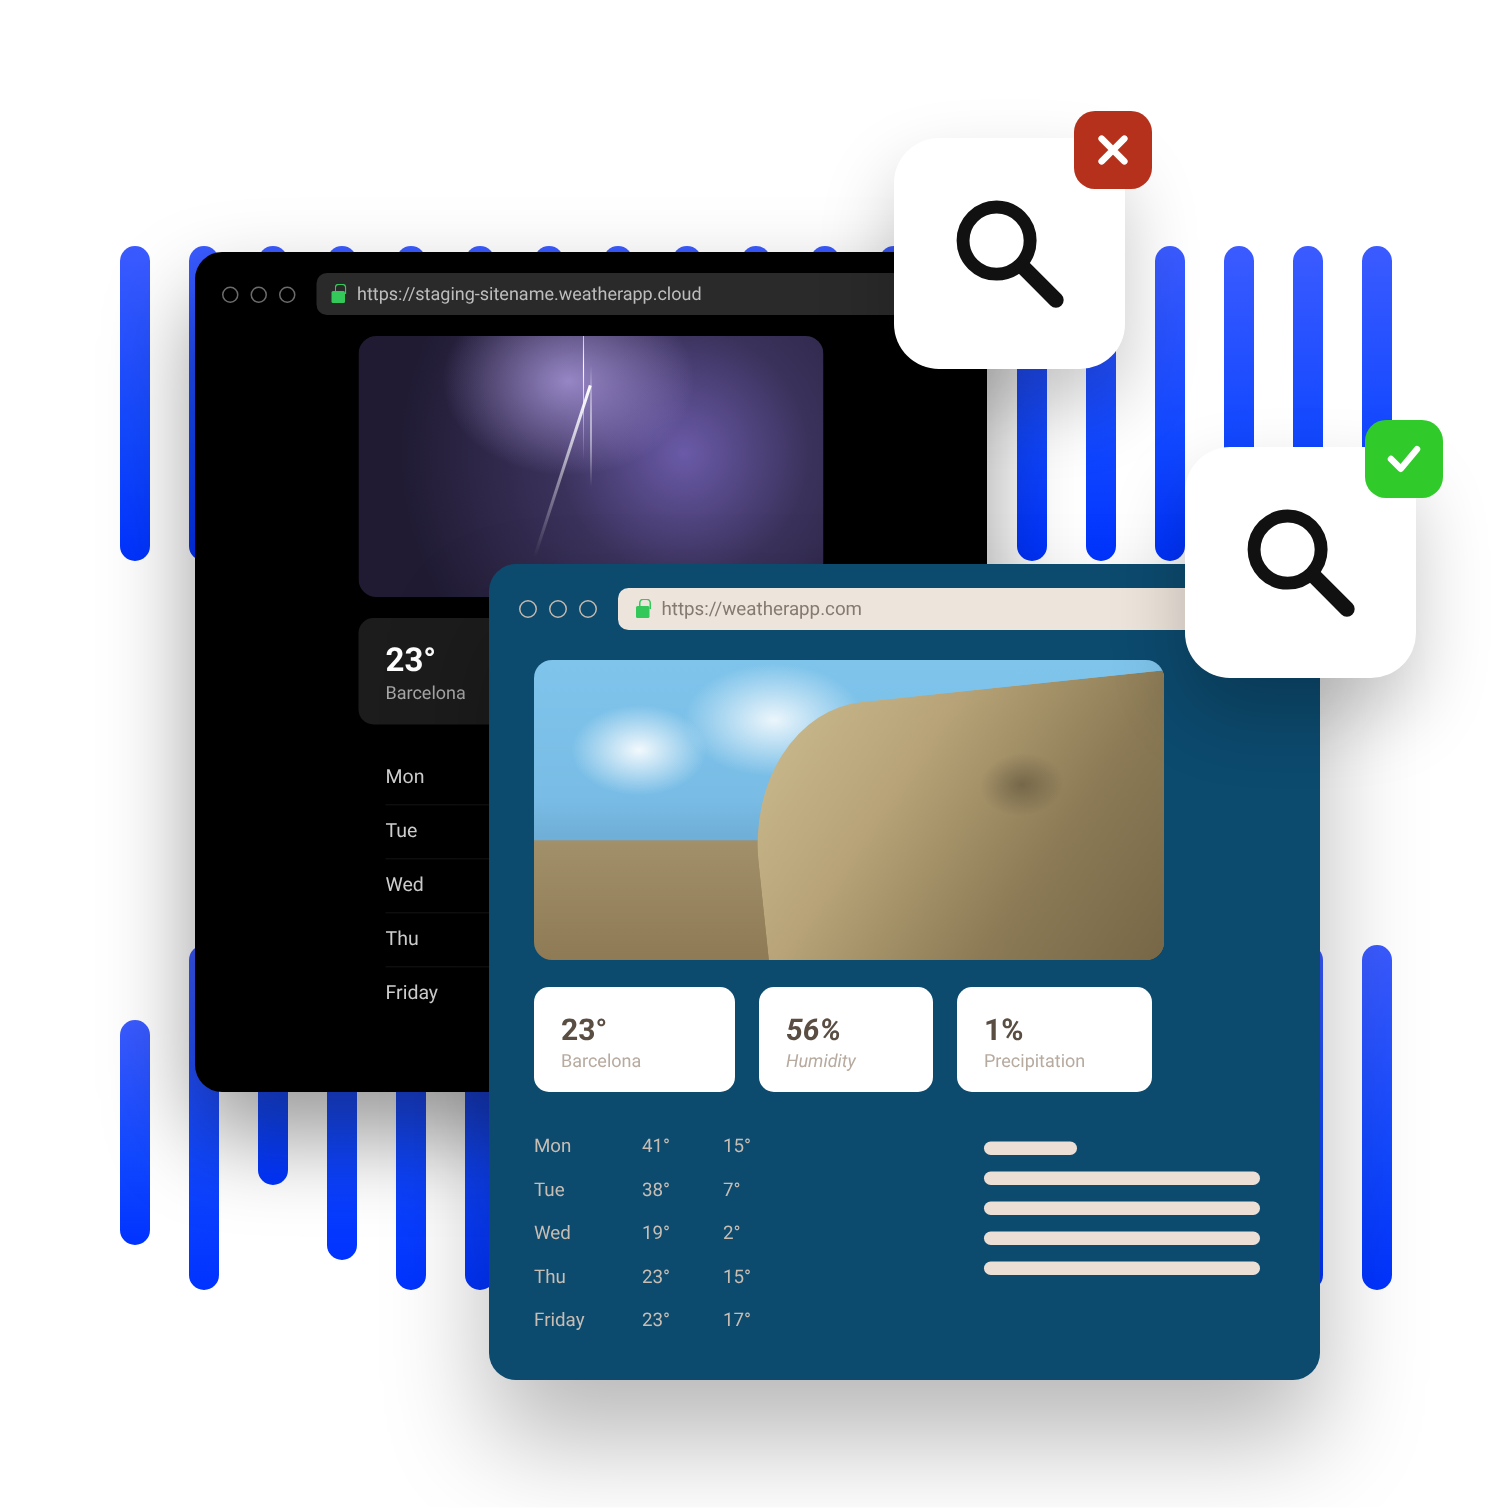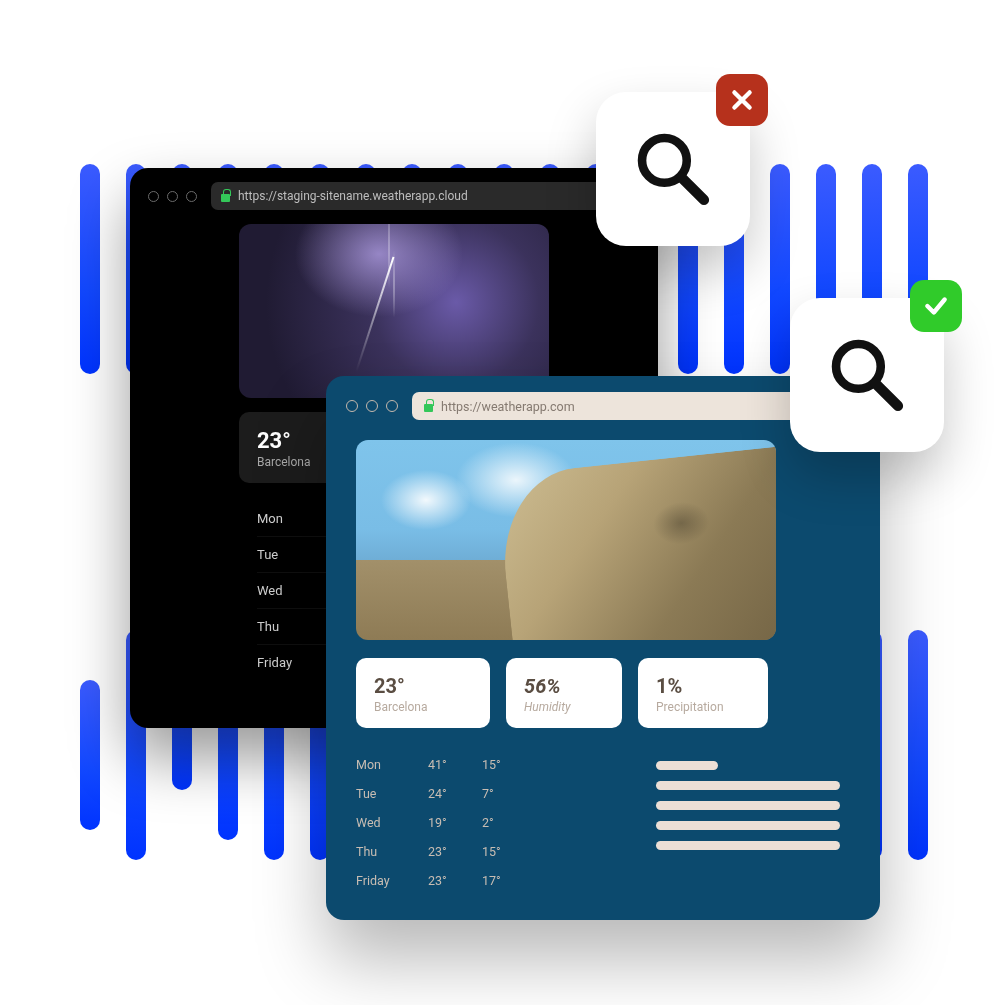--- a/index.html
+++ b/index.html
@@ -242,21 +242,21 @@
 
       <div class="bl-lower">
         <div class="bl-table">
           <div class="trow">
             <span>Mon</span>
             <span>41°</span>
             <span>15°</span>
           </div>
           <div class="trow">
             <span>Tue</span>
-            <span>24°</span>
+            <span>38°</span>
             <span>7°</span>
           </div>
           <div class="trow">
             <span>Wed</span>
             <span>19°</span>
             <span>2°</span>
           </div>
           <div class="trow">
             <span>Thu</span>
             <span>23°</span>

